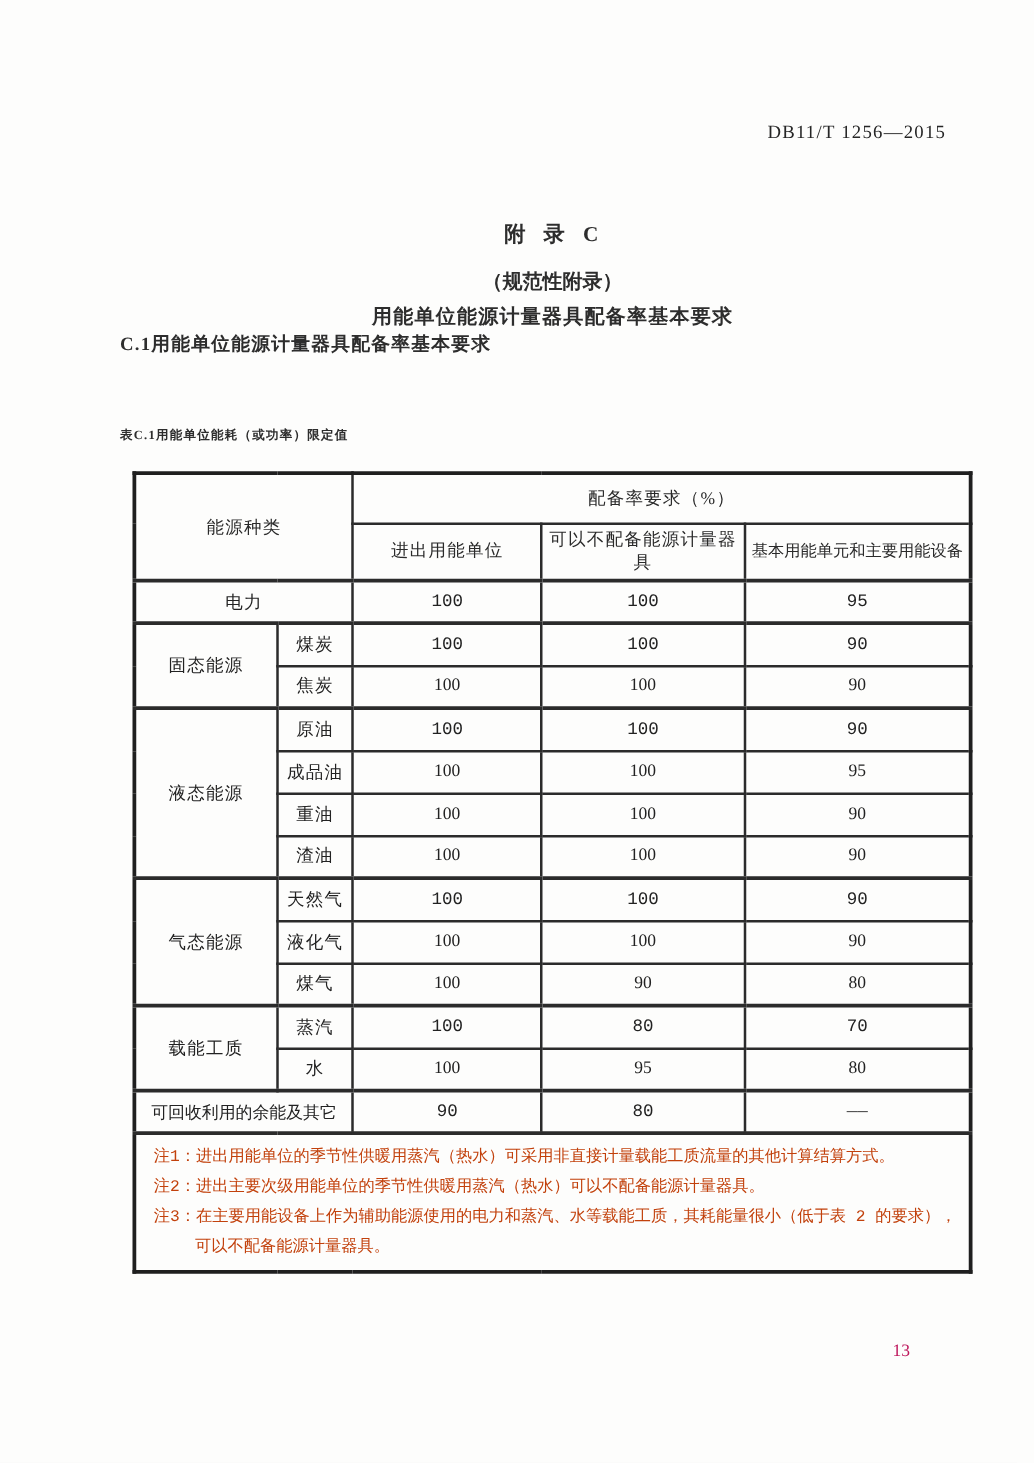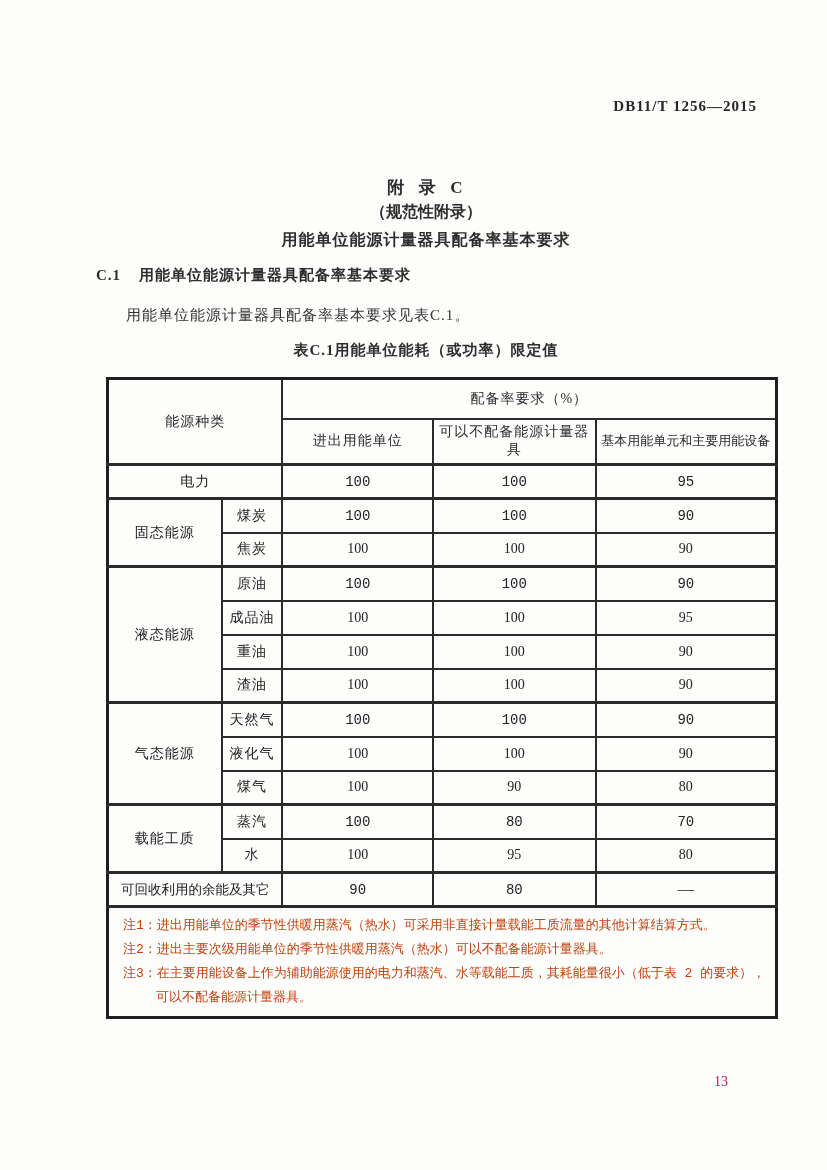--- a/index.html
+++ b/index.html
@@ -8,38 +8,38 @@
     background:#f6f6f4;
     font-family:"Liberation Serif","DejaVu Serif",serif;
     color:#2d2d2d;
   }
   .page{
     position:relative;width:827px;height:1170px;
     background:#fdfdfc;overflow:hidden;
   }
   .doc-code{
     position:absolute;top:98px;right:70px;
-    font-size:15px;font-weight:700;letter-spacing:1px;color:#262626;
+    font-size:15px;font-weight:400;letter-spacing:1px;color:#262626;
   }
   .title-block{
-    position:absolute;left:96px;top:176px;width:660px;text-align:center;
+    position:absolute;left:112px;top:176px;width:660px;text-align:center;
   }
   .title-l1{font-size:17px;font-weight:700;white-space:pre;letter-spacing:2px;}
-  .title-l2{font-size:16px;font-weight:700;margin-top:3px;}
+  .title-l2{font-size:16px;font-weight:700;margin-top:16px;}
   .title-l3{font-size:16px;font-weight:700;margin-top:7px;letter-spacing:1px;}
   .section-heading{
     position:absolute;left:96px;top:266px;font-size:15px;font-weight:700;letter-spacing:1px;
   }
-  .section-heading .num{margin-right:18px;}
+  .section-heading .num{}
   .paragraph{
     position:absolute;left:126px;top:306px;font-size:15px;letter-spacing:1px;color:#333;
   }
   .table-caption{
-    position:absolute;left:96px;top:341px;width:660px;text-align:center;
-    font-size:15px;font-weight:700;letter-spacing:1px;
+    position:absolute;left:96px;top:341px;width:660px;
+    font-size:10px;font-weight:700;letter-spacing:1px;
   }
   table.data-table{
     position:absolute;left:106px;top:377px;
     border-collapse:collapse;table-layout:fixed;
     border:3px solid #1f1f1f;
   }
   .data-table td{
     border:2px solid #2b2b2b;
     text-align:center;vertical-align:middle;
     font-size:14px;color:#222;padding:0;overflow:hidden;
@@ -76,21 +76,20 @@
   <div class="title-block">
     <div class="title-l1">附  录  C</div>
     <div class="title-l2">（规范性附录）</div>
     <div class="title-l3">用能单位能源计量器具配备率基本要求</div>
   </div>
 
   <div class="section-heading">
     <span class="num">C.1</span><span>用能单位能源计量器具配备率基本要求</span>
   </div>
 
-  <div class="paragraph">用能单位能源计量器具配备率基本要求见表C.1。</div>
 
   <div class="table-caption">表C.1用能单位能耗（或功率）限定值</div>
 
   <table class="data-table">
     <colgroup>
       <col style="width:109px">
       <col style="width:58px">
       <col style="width:144px">
       <col style="width:155px">
       <col style="width:173px">

